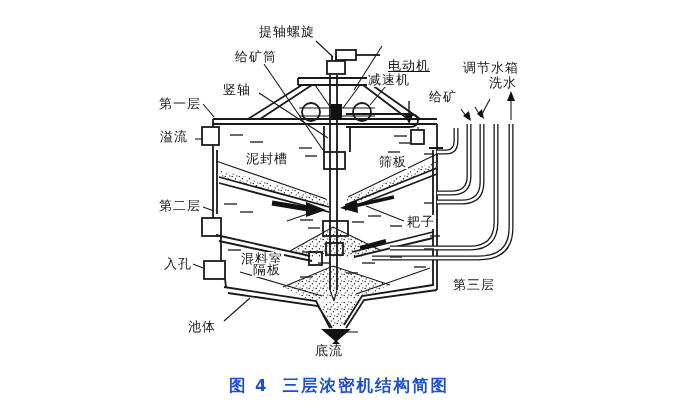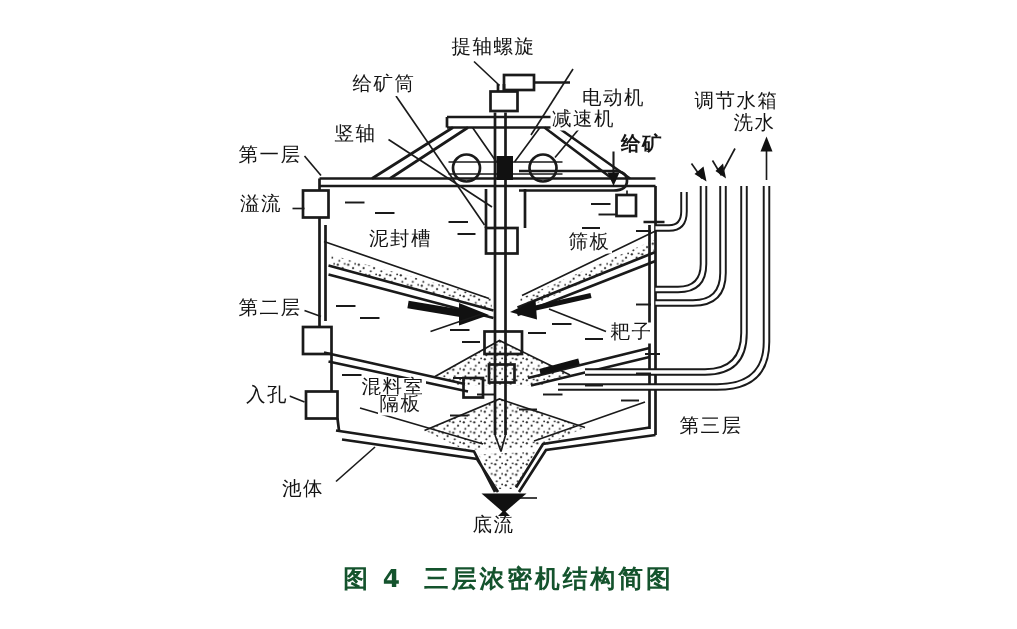--- a/index.html
+++ b/index.html
@@ -2,21 +2,21 @@
 <html><head>
 <meta charset="utf-8">
 <style>
   html,body{margin:0;padding:0;background:#ffffff;}
   #fig{position:relative;width:678px;height:419px;background:#ffffff;overflow:hidden;
        font-family:"DejaVu Sans",sans-serif;}
   #fig svg{position:absolute;left:0;top:0;}
   .lb{position:absolute;font-size:13px;line-height:1.1;color:#141414;white-space:nowrap;
       letter-spacing:1px;background:#ffffff;padding:0 1px;z-index:3;}
   .cap{position:absolute;left:0;top:375px;width:678px;text-align:center;z-index:3;
-       font-size:16.5px;font-weight:bold;color:#14532d;letter-spacing:2px;}
+       font-size:16.5px;font-weight:bold;color:#1d4ed8;letter-spacing:2px;}
   .cap .gap{display:inline-block;width:14px;}
   .w1{stroke:#1a1a1a;stroke-width:1.1;fill:none;}
   .w13{stroke:#1a1a1a;stroke-width:1.4;fill:none;}
   .w2{stroke:#1a1a1a;stroke-width:1.8;fill:none;}
   .pipeB{stroke:#1a1a1a;stroke-width:5;fill:none;}
   .pipeW{stroke:#ffffff;stroke-width:2.4;fill:none;}
   .blk{fill:#111;stroke:none;}
 </style>
 </head>
 <body>
@@ -161,27 +161,27 @@
         <line x1="318" y1="263" x2="330" y2="263"></line>
     <line x1="362" y1="263" x2="375" y2="263"></line>
         <line x1="390" y1="257" x2="402" y2="257"></line>
     <line x1="414" y1="267" x2="426" y2="267"></line>
         <line x1="424" y1="249" x2="434" y2="249"></line>
     <line x1="300" y1="277" x2="312" y2="277"></line>
         <line x1="346" y1="273" x2="358" y2="273"></line>
   </g>
 </svg>
 
-  <div class="lb" style="left:258px;top:25px;margin-left:42px;">提轴螺旋</div>
+  <div class="lb" style="left:258px;top:25px;">提轴螺旋</div>
   <div class="lb" style="left:367px;top:30px;margin-top:43px;">减速机</div>
   <div class="lb" style="left:234px;top:50px;">给矿筒</div>
-  <div class="lb" style="left:387px;top:59px;">电动机</div>
+  <div class="lb" style="left:387px;top:59px;text-decoration:underline;">电动机</div>
   <div class="lb" style="left:222px;top:83px;">竖轴</div>
   <div class="lb" style="left:158px;top:97px;">第一层</div>
-  <div class="lb" style="left:413px;top:90px;font-weight:bold;">给矿</div>
+  <div class="lb" style="left:428px;top:90px;">给矿</div>
   <div class="lb" style="left:462px;top:61px;">调节水箱</div>
   <div class="lb" style="left:488px;top:76px;">洗水</div>
   <div class="lb" style="left:159px;top:130px;">溢流</div>
   <div class="lb" style="left:245px;top:152px;font-family:Liberation Serif, serif;">泥封槽</div>
   <div class="lb" style="left:355px;top:155px;margin-left:23px;">筛板</div>
   <div class="lb" style="left:158px;top:199px;">第二层</div>
   <div class="lb" style="left:240px;top:232px;margin-top:20px;">混料室</div>
   <div class="lb" style="left:406px;top:215px;">耙子</div>
   <div class="lb" style="left:163px;top:257px;">入孔</div>
   <div class="lb" style="left:252px;top:263px;">隔板</div>

